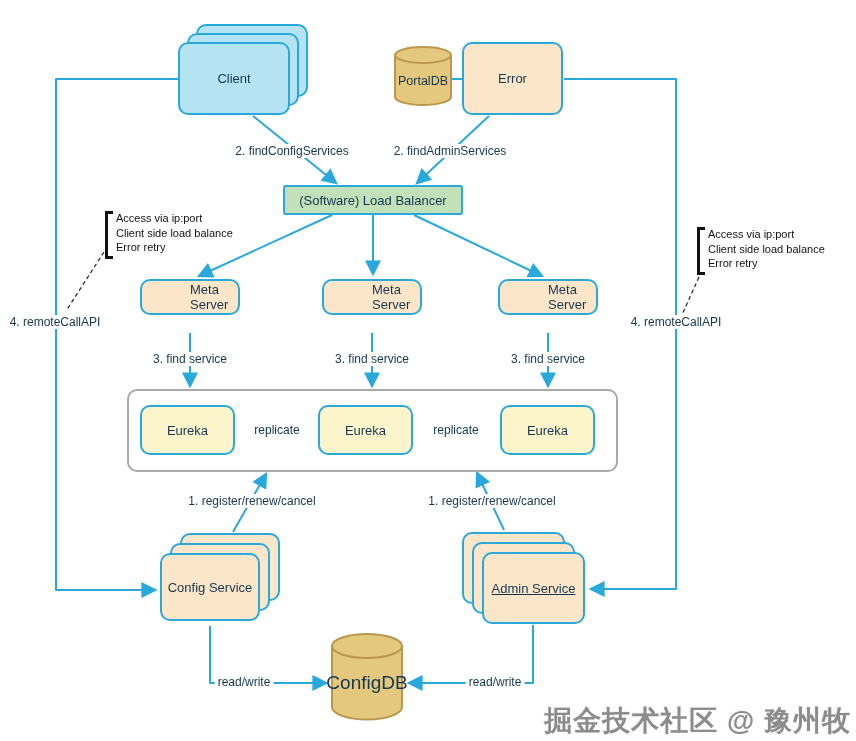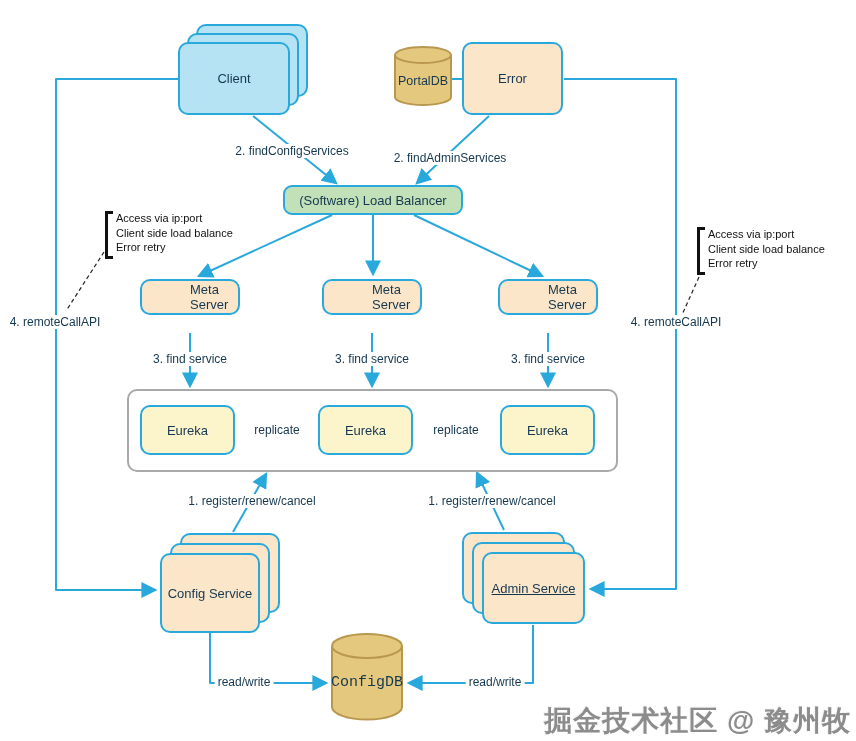--- a/index.html
+++ b/index.html
@@ -19,32 +19,32 @@
   .node-abs { position:absolute; z-index:2; }
   .stack { position:absolute; z-index:2; }
   .stack .card { width:112px; height:73px; }
 
   
   .client-stack .c-back2 { left:18px; top:0; }
   .client-stack .c-back1 { left:9px;  top:9px; }
   .client-stack .c-front { left:0;    top:18px; }
 
   
-  .config-stack .card { width:100px; height:80px; }
+  .config-stack .card { width:100px; height:68px; }
   .config-stack .c-back2 { left:20px; top:0; }
   .config-stack .c-back1 { left:10px; top:10px; }
   .config-stack .c-front { left:0;    top:20px; }
 
   
   .admin-stack .card { width:103px; height:72px;text-decoration:underline; }
   .admin-stack .c-back2 { left:0;    top:0; }
   .admin-stack .c-back1 { left:10px; top:10px; }
   .admin-stack .c-front { left:20px; top:20px; }
 
-  .lb { left:283px; top:185px; width:180px; height:30px; border-radius:9px; z-index:2; }
+  .lb { left:283px; top:185px; width:180px; height:30px; border-radius:3px; z-index:2; }
   .meta { width:100px; height:36px; z-index:2;padding-left:48px; }
   .eureka-cluster { position:absolute; left:127px; top:389px; width:491px; height:83px;
                     border:2px solid #a9a9a9; border-radius:10px; background:#ffffff; z-index:2; }
   .eureka { width:95px; height:50px; z-index:3; }
   .portal { left:462px; top:42px; width:101px; height:73px; z-index:2; }
 
   
   .cyl { position:absolute; z-index:2; }
   .cyl svg { display:block; }
   .cyl-label { position:absolute; left:0; right:0; top:0; bottom:0;
@@ -170,25 +170,25 @@
     <div class="card peach c-front">
       <span>Admin Service</span>
     </div>
   </div>
 
   <div class="cyl" style="left:330px; top:632px; width:74px; height:89px;">
     <svg width="74" height="89" viewBox="0 0 74 89">
       <path d="M2,14 V75 A35,12.5 0 0 0 72,75 V14" fill="#e3c87e" stroke="#b9984e" stroke-width="2"></path>
       <ellipse cx="37" cy="14" rx="35" ry="12" fill="#e3c87e" stroke="#b9984e" stroke-width="2"></ellipse>
     </svg>
-    <span class="cyl-label" style="font-size:15px; padding-top:12px;font-family:Liberation Mono, monospace;">ConfigDB</span>
+    <span class="cyl-label" style="font-size:19px; padding-top:12px;">ConfigDB</span>
   </div>
 
   <div class="elabel" style="left:292px; top:151px;">2. findConfigServices</div>
-  <div class="elabel" style="left:450px; top:158px;">2. findAdminServices</div>
+  <div class="elabel" style="left:450px; top:151px;">2. findAdminServices</div>
 
   <div class="elabel" style="left:190px; top:359px;">3. find service</div>
   <div class="elabel" style="left:372px; top:359px;">3. find service</div>
   <div class="elabel" style="left:548px; top:359px;">3. find service</div>
 
   <div class="elabel" style="left:277px; top:430px; z-index:4;">replicate</div>
   <div class="elabel" style="left:456px; top:430px; z-index:4;">replicate</div>
 
   <div class="elabel" style="left:252px; top:501px;">1. register/renew/cancel</div>
   <div class="elabel" style="left:492px; top:501px;">1. register/renew/cancel</div>

